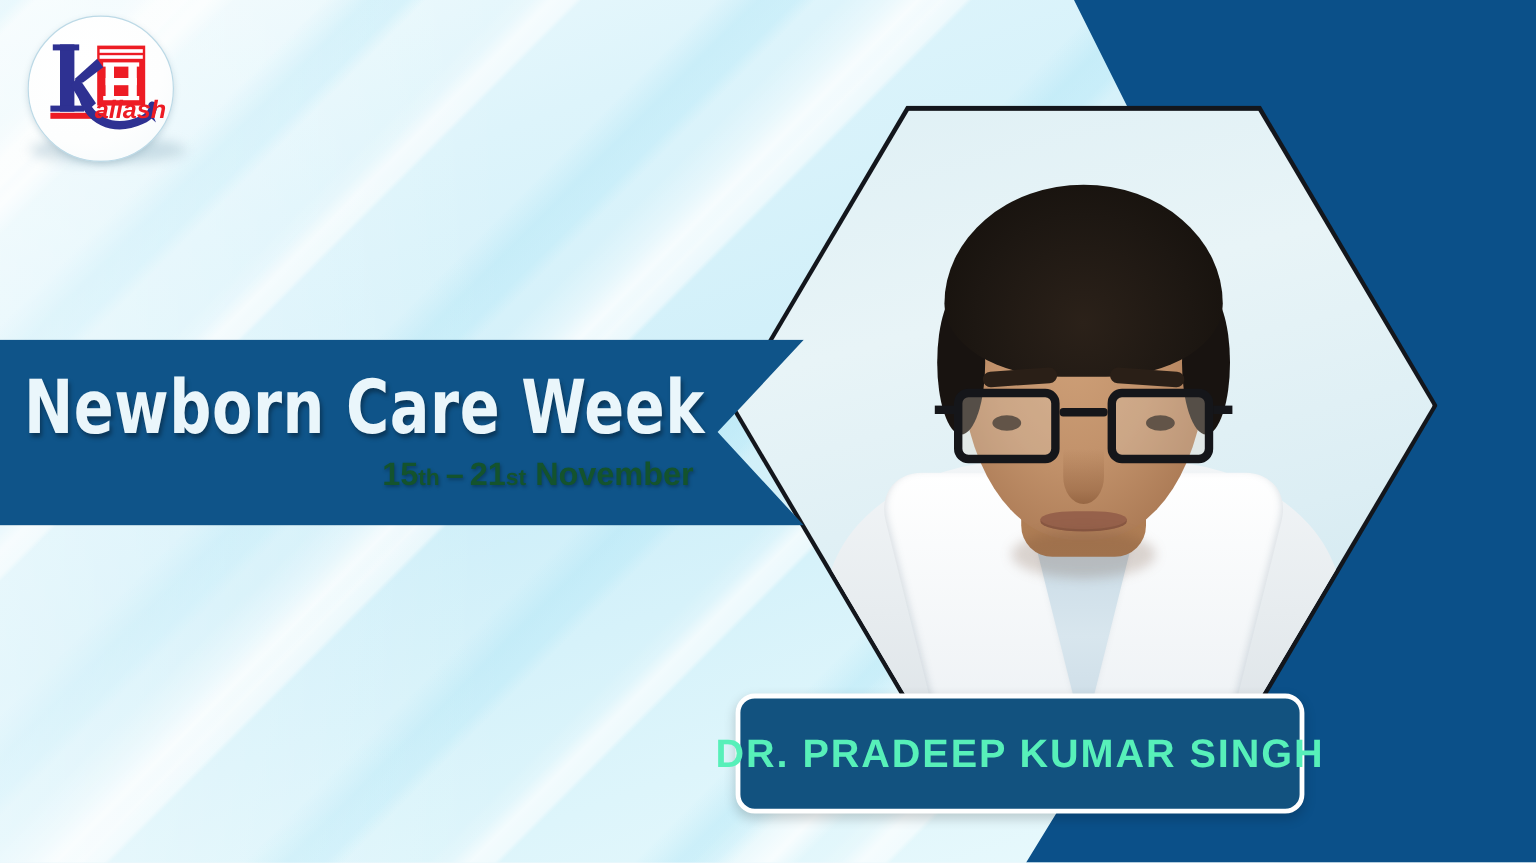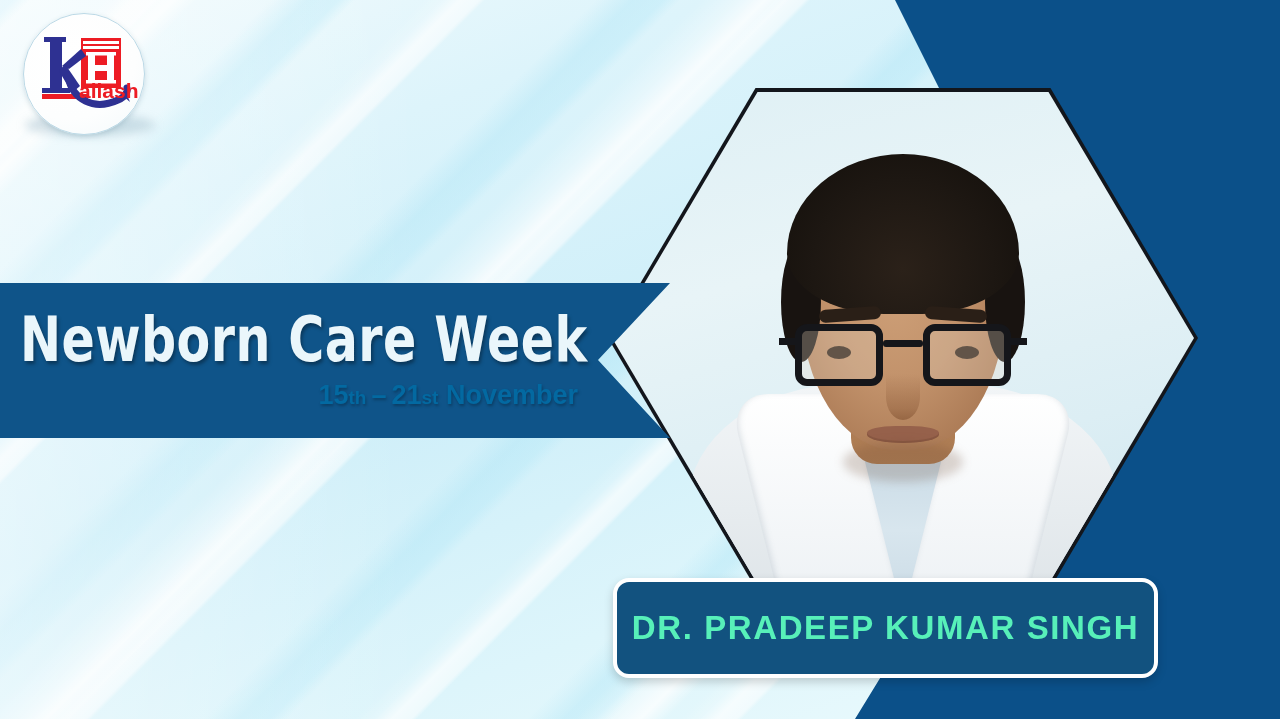--- a/index.html
+++ b/index.html
@@ -108,21 +108,21 @@
     font-size: 62px;
     line-height: 0.98;
     letter-spacing: 0.5px;
     transform: scaleX(0.88);
     transform-origin: left center;
     text-shadow: 2px 3px 4px rgba(0,0,0,0.35);
     white-space: nowrap;
     margin: 0;
   }
   .banner-sub {
-    color: #0369a1;
+    color: #14532d;
     font-weight: 700;
     font-size: 27px;
     letter-spacing: 0px;
     text-align: right;
     padding-right: 32px;
     margin-top: 10px;
     text-shadow: 1px 2px 3px rgba(0,0,0,0.28);
     white-space: nowrap;
   }
   .banner-sub .ord {
@@ -350,21 +350,21 @@
     background: rgba(105,70,45,0.22);
     border-radius: 50%;
     filter: blur(5px);
   }
 
   
   .nameplate {
     position: absolute;
     left: 613px;
     top: 578px;
-    width: 545px;
+    width: 474px;
     height: 100px;
     background: #12527f;
     border: 4px solid #ffffff;
     border-radius: 16px;
     box-sizing: border-box;
     display: flex;
     flex-direction: column;
     align-items: center;
     justify-content: center;
     box-shadow: 0 4px 10px rgba(0,0,0,0.18);
@@ -402,20 +402,21 @@
     position: absolute;
     left: 23px;
     top: 13px;
     width: 120px;
     height: 120px;
     border-radius: 50%;
     background: radial-gradient(circle at 38% 32%, #ffffff 0%, #fdfefe 60%, #f3f9fb 100%);
     border: 1px solid #bcd9e6;
     box-shadow: 0 2px 5px rgba(90,130,150,0.25);
     overflow: hidden;
+    font-style: italic;
   }
   .logo svg { position: absolute; left: 0; top: 0; }
 </style>
 </head>
 <body>
 
 <div id="stage">
 
   <div class="bg-base"></div>
   <div class="bg-streaks"></div>

